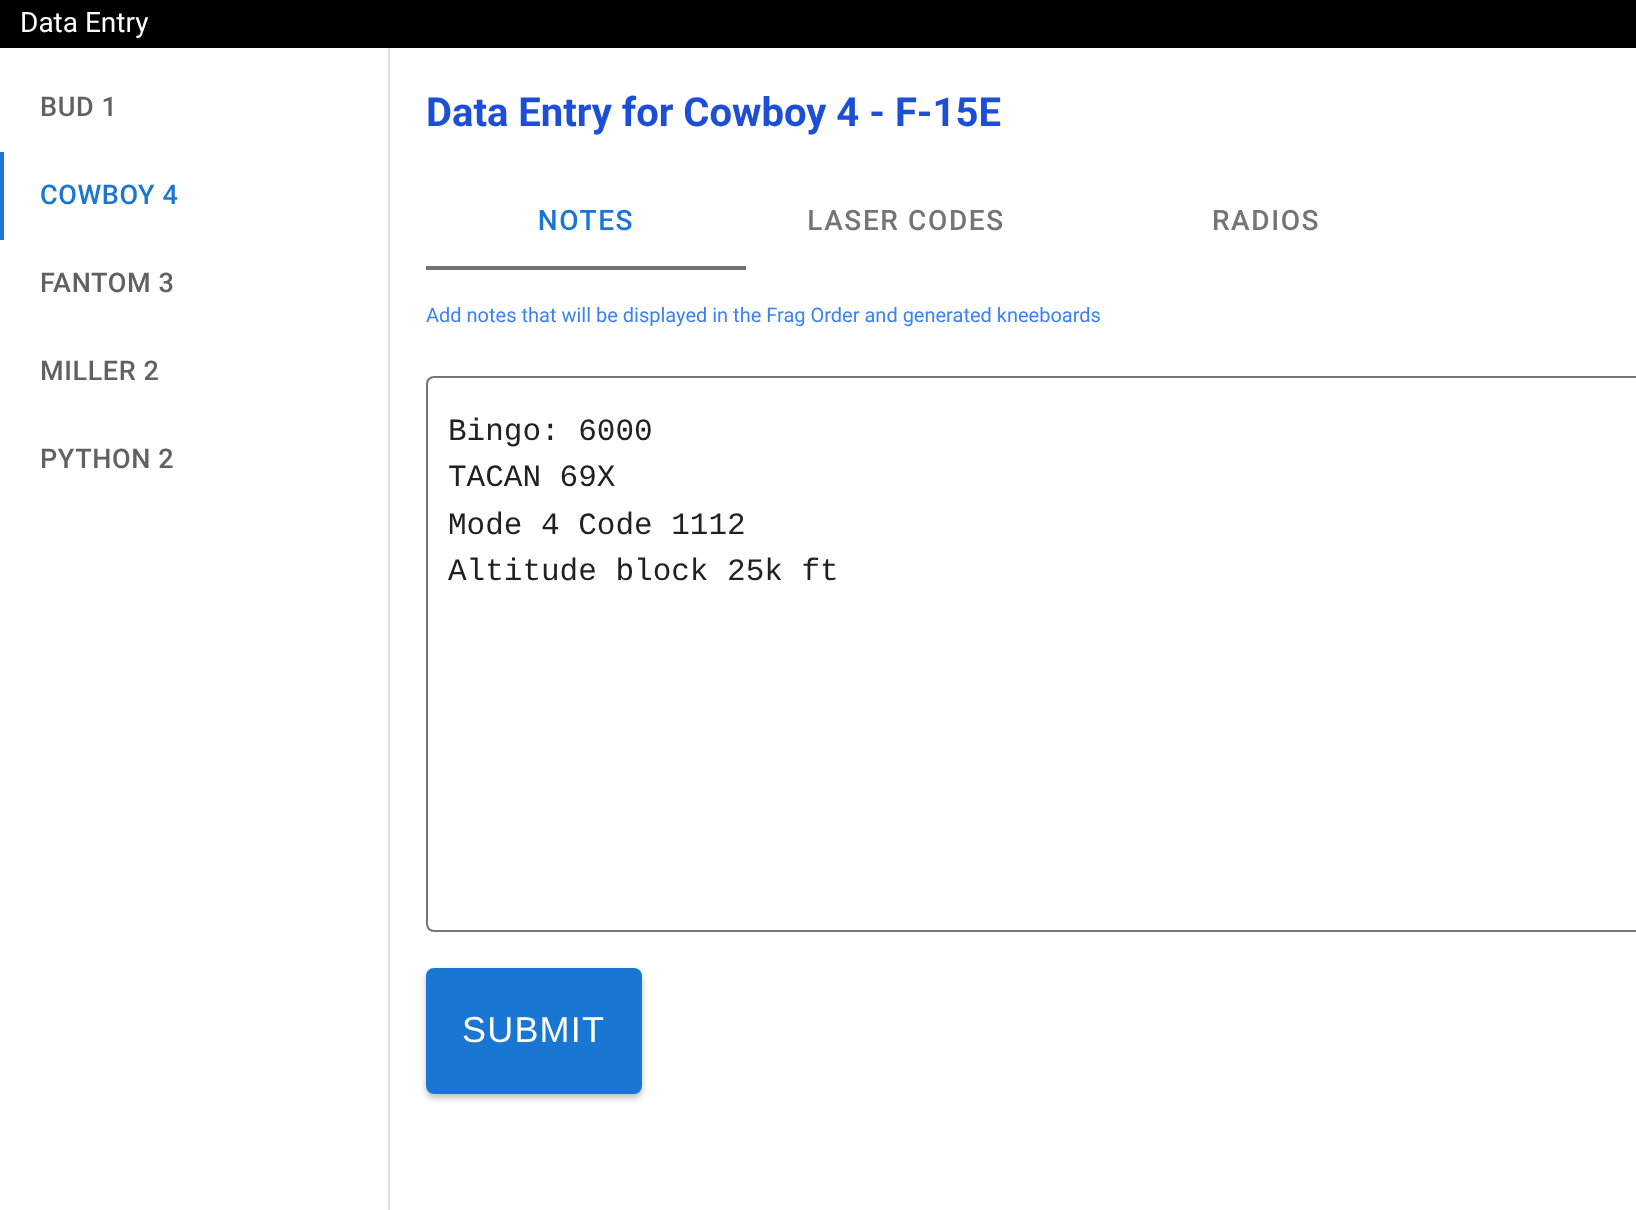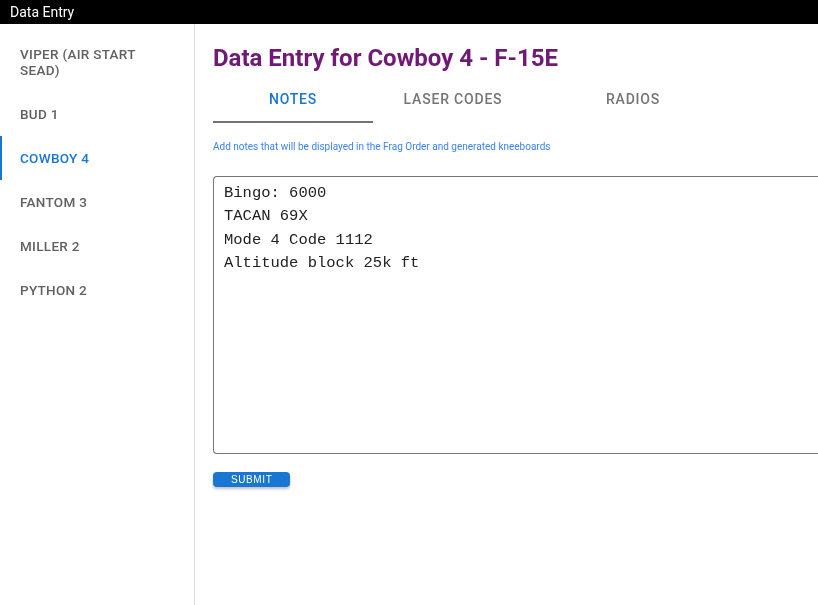--- a/index.html
+++ b/index.html
@@ -43,24 +43,24 @@
     }
     .sidebar-item.selected {
       color: #1976d2;
       border-left: 2px solid #1976d2;
     }
     .main {
       flex: 1;
       padding: 20px 0 0 18px;
     }
     .page-title {
-      font-size: 24px;
+      font-size: 20px;
       font-weight: 700;
-      color: #701a75;
-      margin-bottom: 9px;
+      color: #1d4ed8;
+      margin-bottom: 25px;
     }
     .tabs {
       display: flex;
       margin-bottom: 18px;
     }
     .tab {
       padding: 10px 0 14px 0;
       font-size: 14px;
       font-weight: 500;
       letter-spacing: 0.8px;
@@ -77,58 +77,55 @@
       border-bottom: 2px solid #737373;
     }
     .description {
       font-size: 10px;
       color: #3b82f6;
       margin-bottom: 24px;
     }
     .notes-textarea {
       width: 100%;
       height: 278px;
-      padding: 5px 10px;
+      padding: 16px 10px;
       font-family: "Courier New", monospace;
       font-size: 15.5px;
       line-height: 1.5;
       border: 1px solid #757575;
       border-radius: 4px 0 0 4px;
       resize: none;
       outline: none;
       color: #212121;
       border-right: none;
     }
     .submit-button {
       margin-top: 14px;
       background: #1976d2;
       color: #fff;
       border: none;
-      padding: 2px 18px;
-      font-size: 10px;
+      padding: 21px 18px;
+      font-size: 18px;
       font-weight: 500;
       letter-spacing: 0.6px;
       border-radius: 4px;
       cursor: pointer;
       box-shadow: 0 2px 3px rgba(0,0,0,0.25);
     }
   </style>
 </head>
 <body>
 
 <div class="header-bar">
   <span>Data Entry</span>
 </div>
 
 <div class="content-wrapper">
 
   <div class="sidebar">
-    <div class="sidebar-item">
-      <span>VIPER (AIR START SEAD)</span>
-    </div>
     <div class="sidebar-item">
       <span>BUD 1</span>
     </div>
     <div class="sidebar-item selected">
       <span>COWBOY 4</span>
     </div>
     <div class="sidebar-item">
       <span>FANTOM 3</span>
     </div>
     <div class="sidebar-item">

